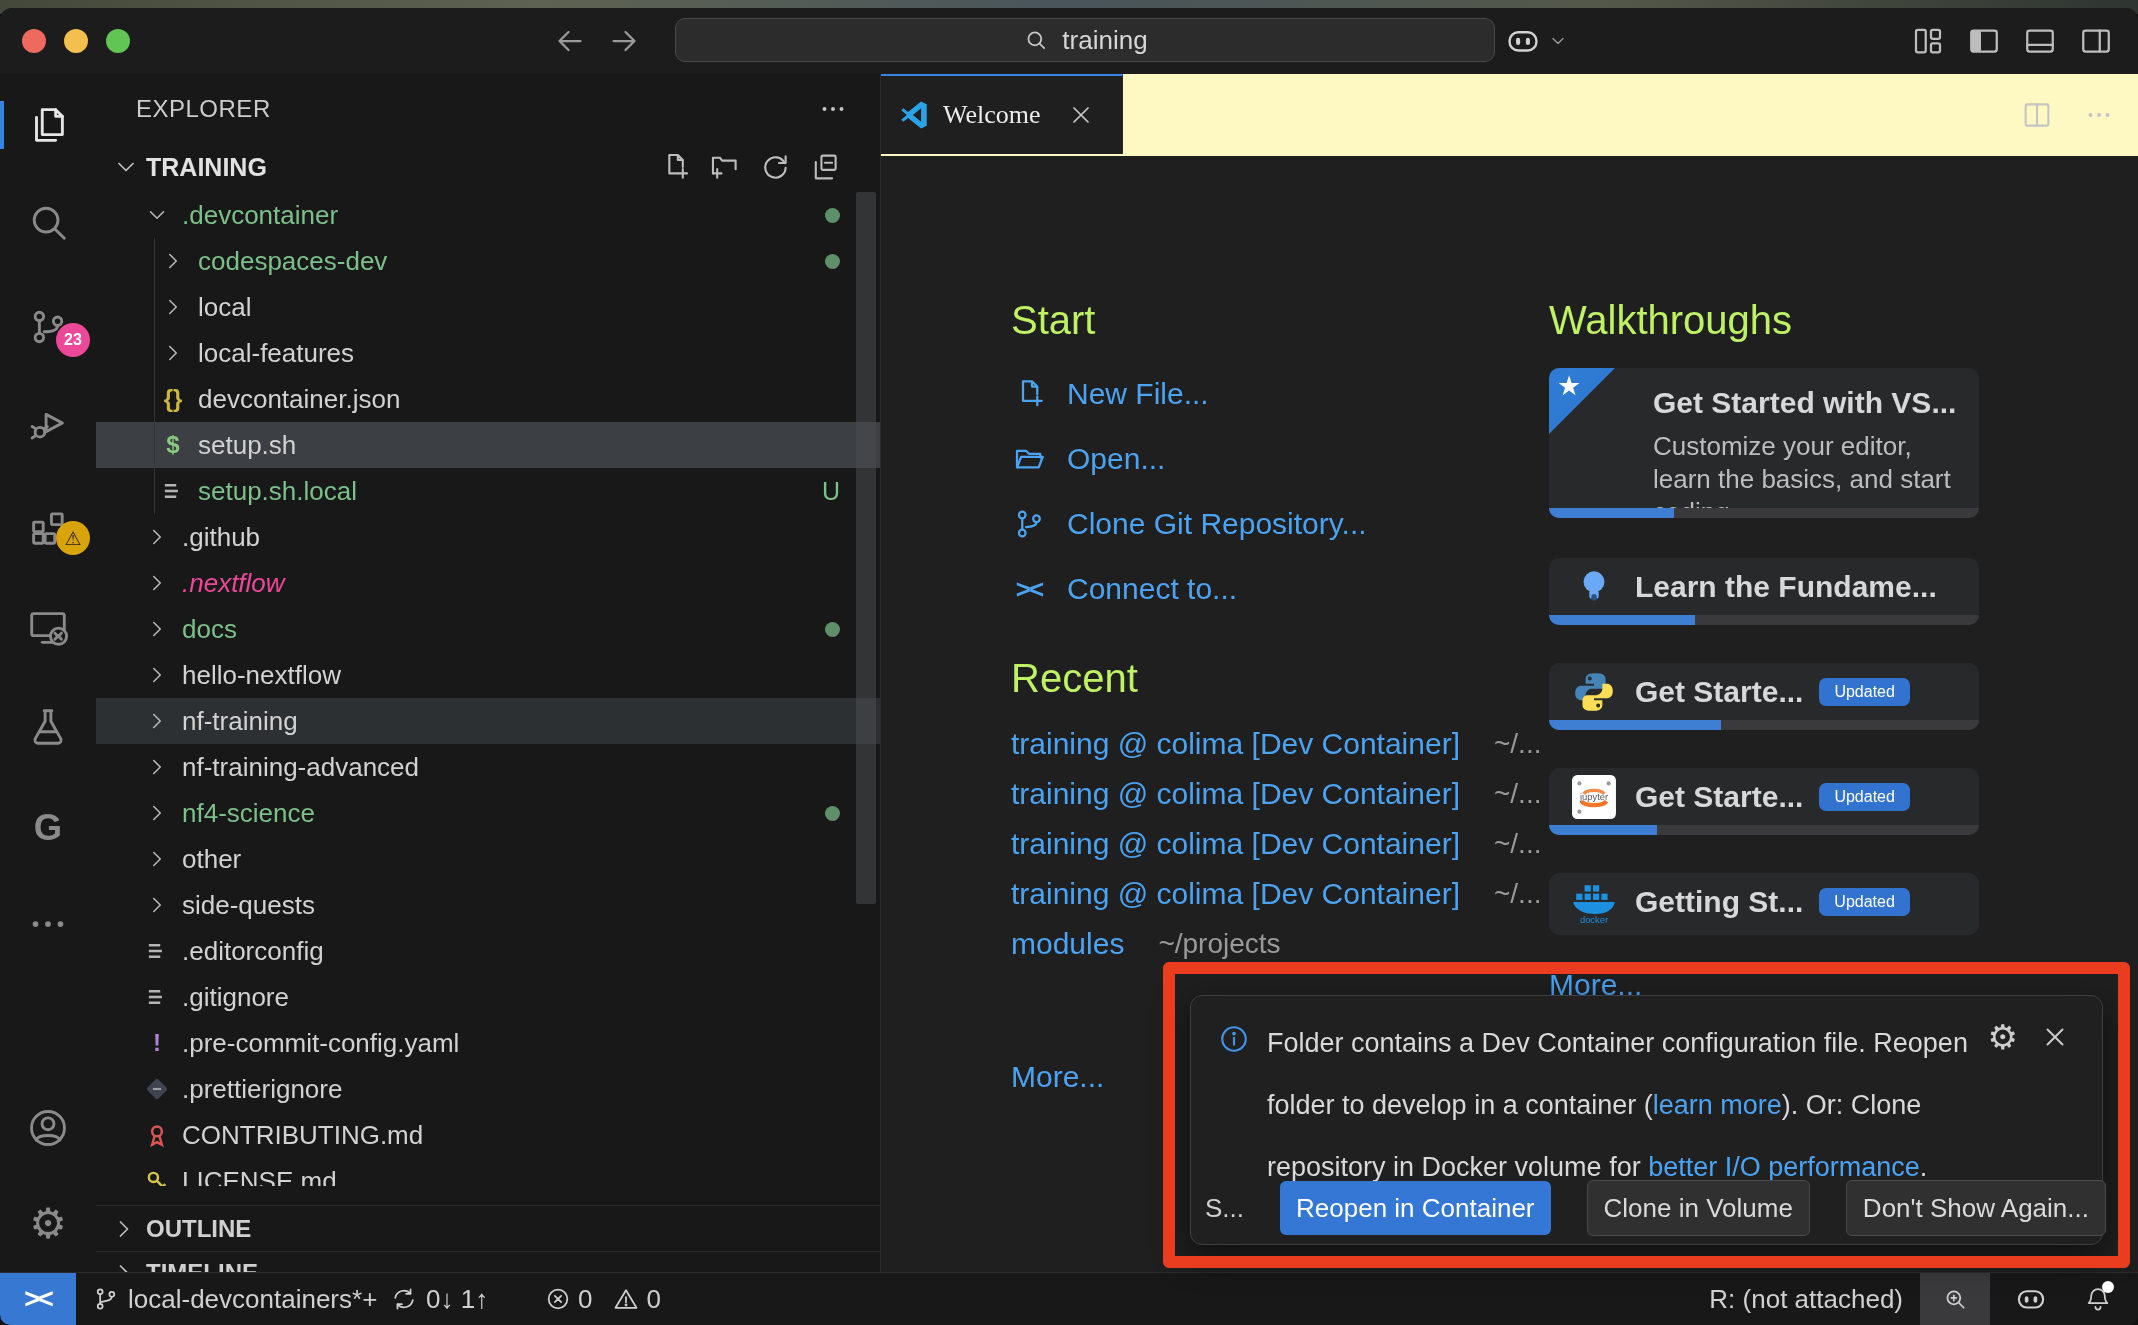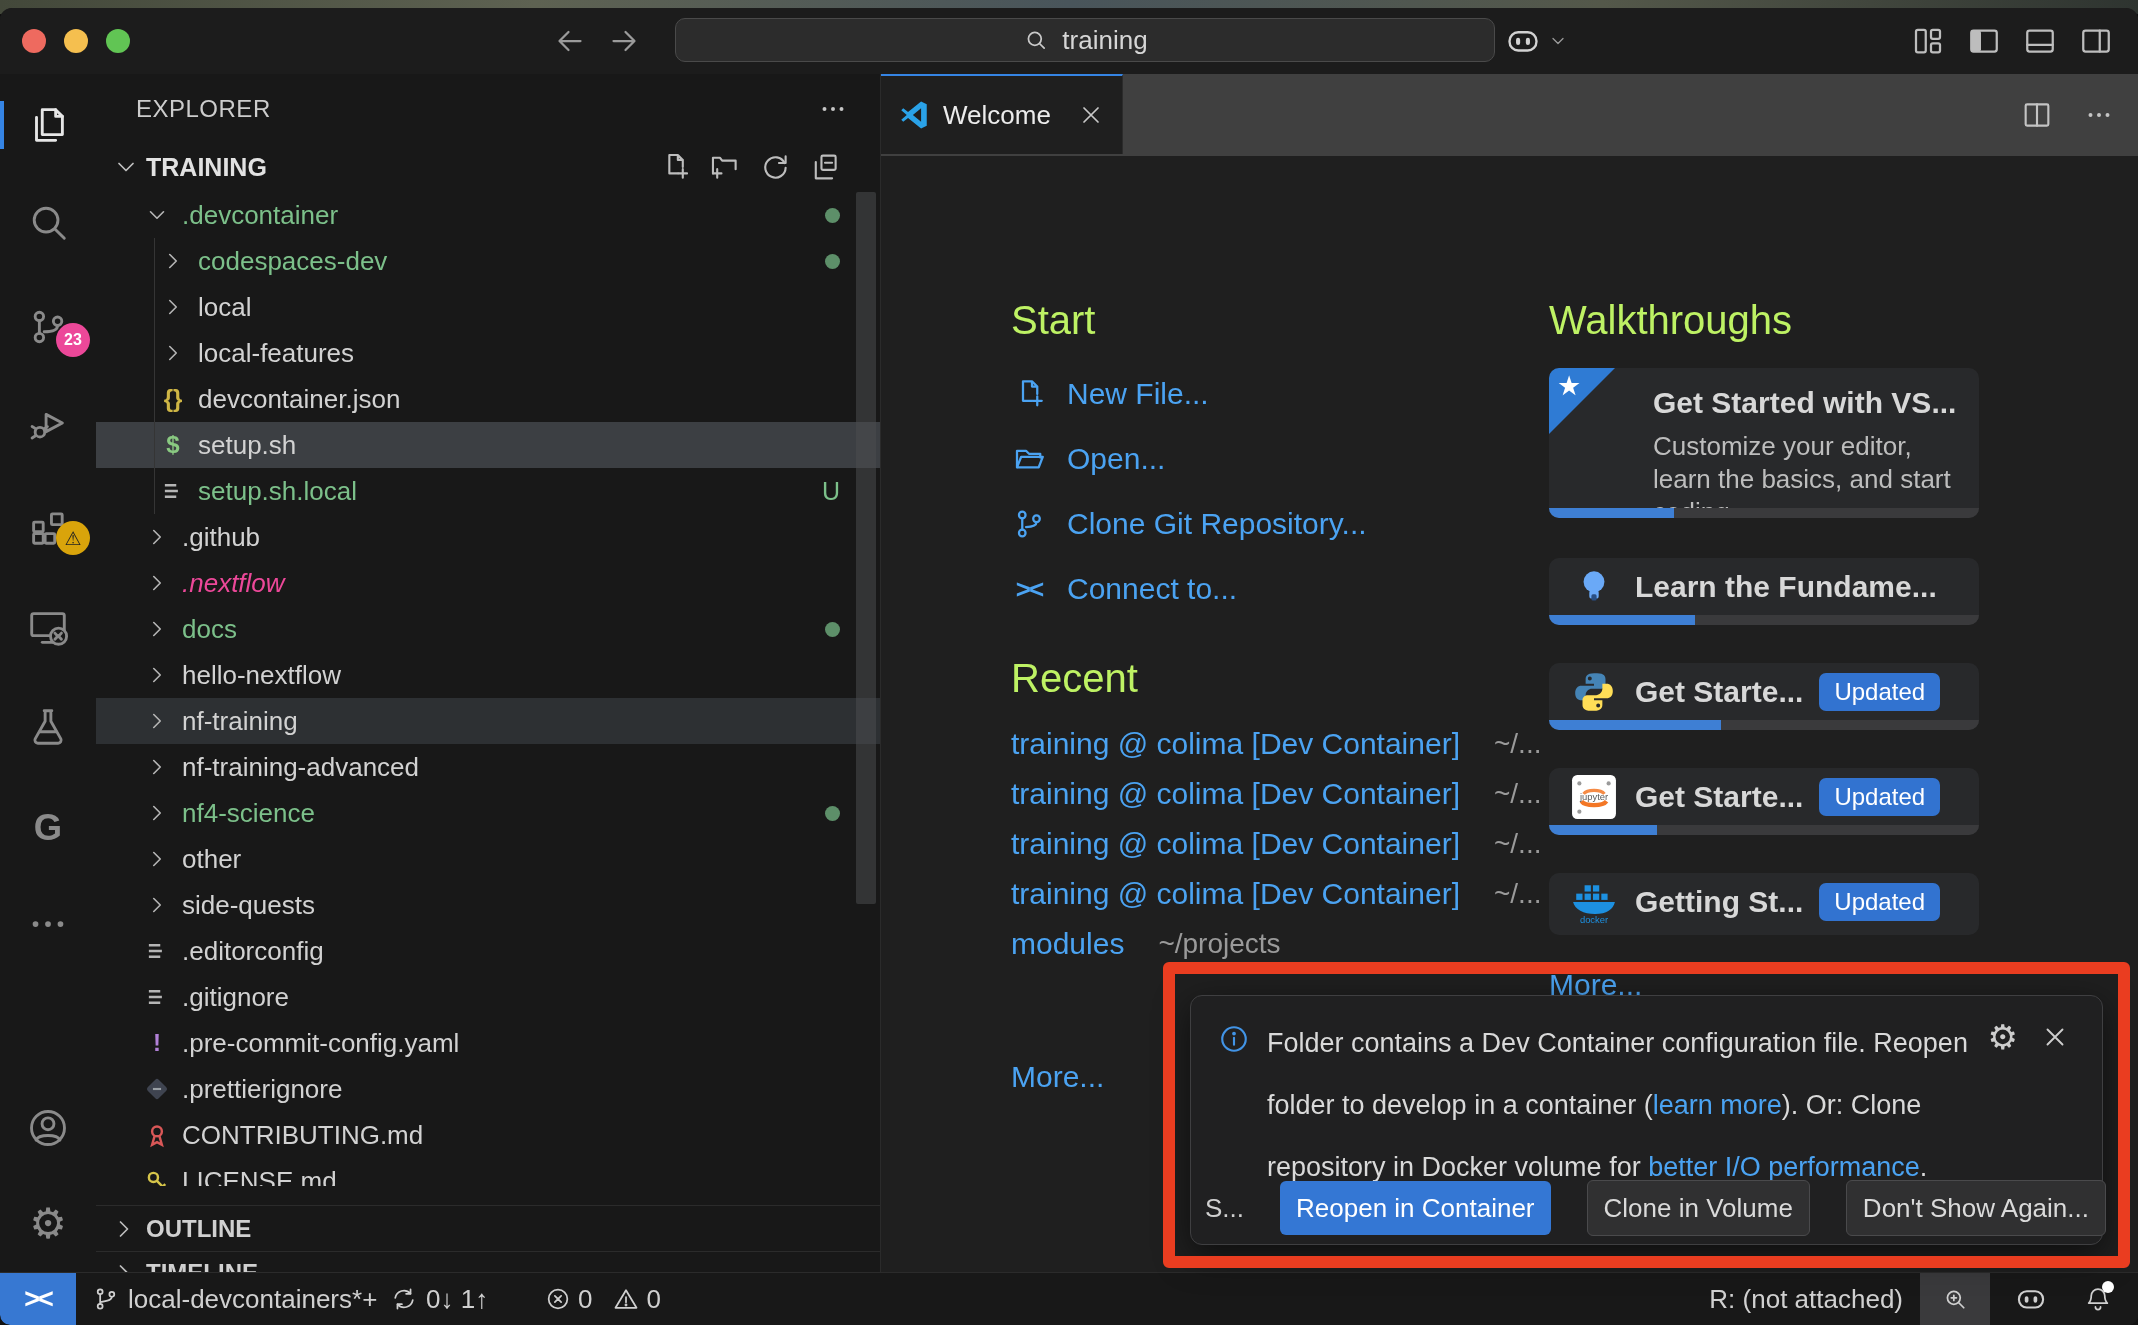--- a/index.html
+++ b/index.html
@@ -61,42 +61,42 @@
   .gj{color:#cfb645;} .gs{color:#89c981;} .ge{color:#b180d7;}
   .tbadge{position:absolute;right:40px;}
   .dot{width:15px;height:15px;border-radius:50%;background:#5d8f69;}
   .ubadge{color:#7cc08a;font-size:25px;}
   .panel-h{position:absolute;left:0;right:0;height:46px;border-top:1px solid #2b2b2b;display:flex;align-items:center;
     gap:8px;padding-left:14px;font-size:24px;font-weight:bold;color:#d0d0d0;background:#181818;cursor:pointer;margin-top:19px;}
   .panel-h .ic{width:28px;height:28px;color:#bdbdbd;}
   .sb-scroll{position:absolute;right:4px;top:118px;width:20px;height:712px;background:#4a4c4f;opacity:.55;border-radius:2px;}
   
   .editor{position:absolute;left:881px;top:0;right:0;height:100%;background:#1f1f1f;}
-  .tabstrip{position:absolute;top:0;left:0;right:0;height:82px;background:#404040;}
+  .tabstrip{position:absolute;top:0;left:0;right:0;height:82px;background:#fef9c3;font-family:Liberation Serif, serif;}
   .tab{position:absolute;left:0;top:0;width:242px;height:80px;background:#1f1f1f;border-top:2px solid #3584e4;
     border-right:1px solid #2b2b2b;display:flex;align-items:center;padding:0 16px;gap:12px;box-sizing:border-box;cursor:pointer;}
   .tab .logo{width:34px;height:34px;}
   .tab-label{font-size:26px;color:#ececec;}
   .tab-close{width:28px;height:28px;color:#c8c8c8;margin-left:14px;}
   .ed-actions{position:absolute;right:22px;top:24px;display:flex;gap:28px;color:#c4c4c4;}
   .ed-actions .ic{width:34px;height:34px;}
   .welcome{position:absolute;top:82px;left:0;right:0;bottom:0;}
   .w-h{position:absolute;font-size:40px;color:#bef264;}
   .start-link{position:absolute;left:130px;height:52px;display:flex;align-items:center;gap:20px;color:#4ba3f2;font-size:30px;cursor:pointer;}
   .start-link .ic{width:36px;height:36px;}
   .glyph-remote{font-weight:bold;font-size:26px;letter-spacing:-2px;}
   .recent-row{position:absolute;left:130px;height:44px;display:flex;align-items:center;gap:34px;font-size:30px;}
   .recent-label{color:#4ba3f2;cursor:pointer;}
   .recent-path{font-size:28px;color:#9a9a9a;}
   .more-link{position:absolute;color:#4ba3f2;font-size:30px;cursor:pointer;}
   .card{position:absolute;left:668px;width:430px;background:#28292b;border-radius:10px;overflow:hidden;cursor:pointer;}
   .card-row{display:flex;align-items:center;height:58px;padding-left:22px;}
   .card-ic{width:46px;height:46px;flex:none;}
   .card-title{font-size:30px;font-weight:bold;color:#d8d8d8;margin-left:18px;white-space:nowrap;}
-  .badge-upd{background:#3273d0;color:#fff;font-size:24px;border-radius:7px;padding:5px 15px;margin-left:16px;font-weight:normal;}
+  .badge-upd{background:#3273d0;color:#fff;font-size:16px;border-radius:7px;padding:5px 15px;margin-left:16px;font-weight:normal;}
   .corner{position:absolute;left:0;top:0;width:0;height:0;border-top:66px solid #2f7bd4;border-right:66px solid transparent;}
   .corner-star{position:absolute;left:8px;top:2px;color:#fff;font-size:27px;}
   .card.featured .card-title{position:absolute;left:104px;top:18px;margin:0;}
   .card-desc{position:absolute;left:104px;top:62px;width:310px;font-size:26px;line-height:33px;color:#bdbdbd;}
   .progress{position:absolute;left:0;bottom:0;right:0;height:10px;background:#3a3a3c;}
   .progress i{display:block;height:100%;background:#3e7fd4;}
   
   .toast{position:absolute;left:1190px;top:987px;width:913px;height:250px;background:#202021;border:1px solid #3f3f41;
     border-radius:12px;box-shadow:0 10px 34px rgba(0,0,0,.55);z-index:30;box-sizing:border-box;}
   .toast-info{position:absolute;left:26px;top:26px;width:34px;height:34px;color:#4294e6;}

